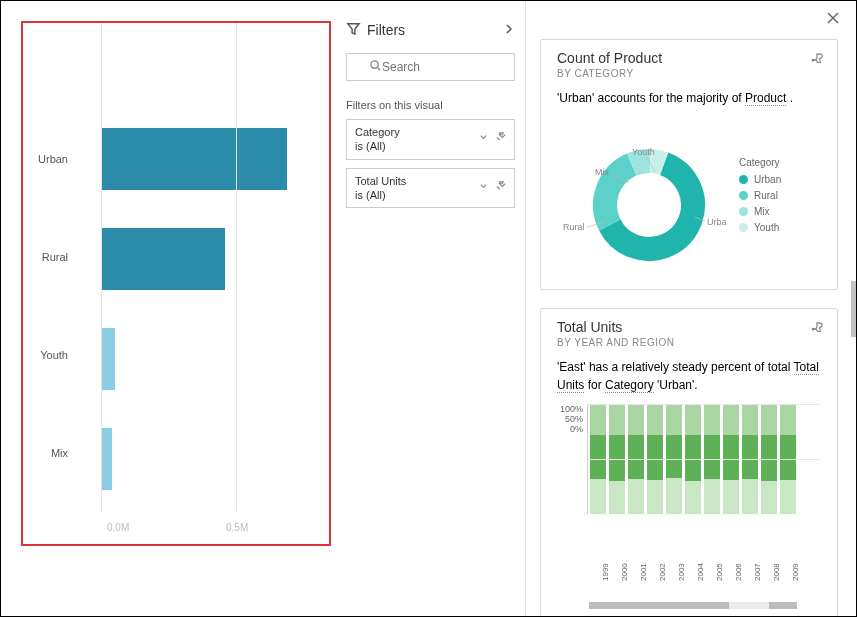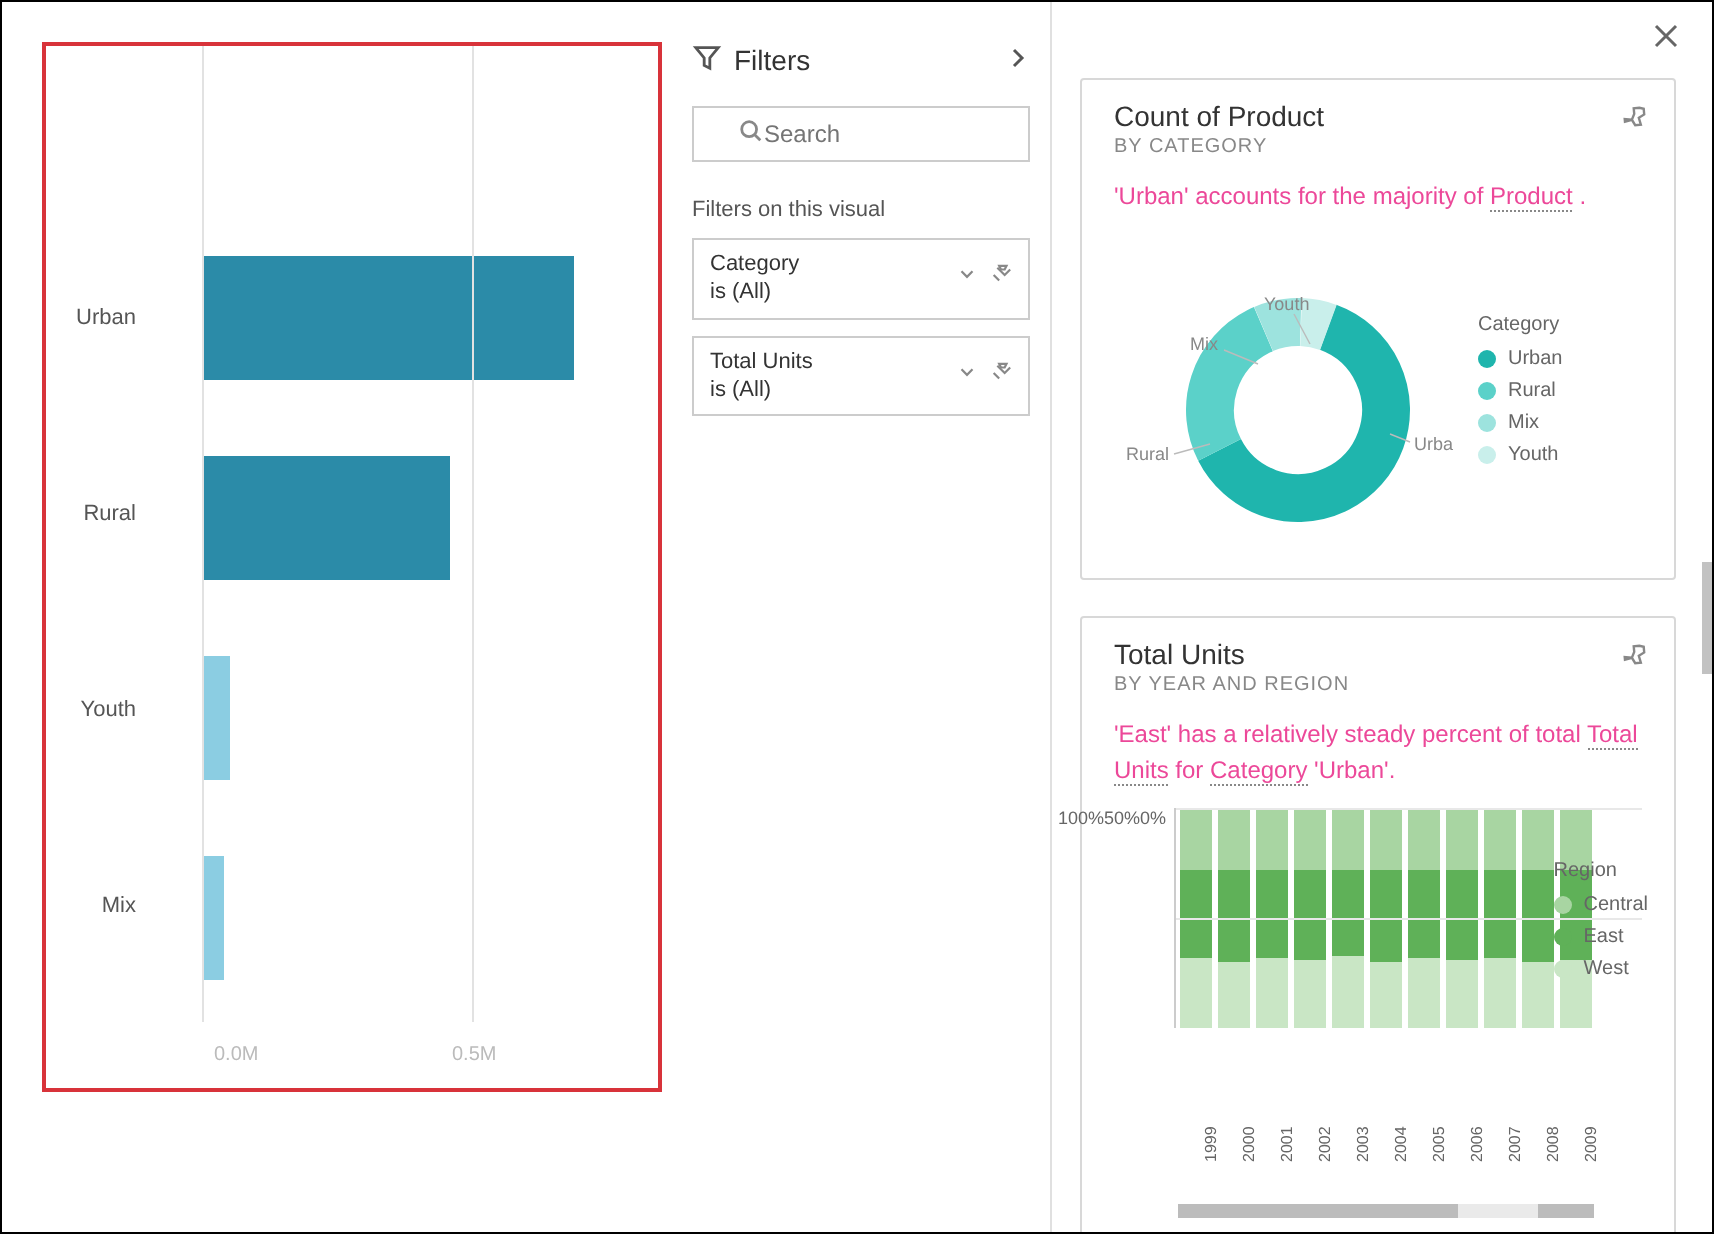--- a/index.html
+++ b/index.html
@@ -28,32 +28,32 @@
 .filter-card-actions svg { stroke: #888; fill: none; stroke-width: 1.2; }
 
 .right-panel { flex: 1; padding: 10px 18px 10px 14px; position: relative; overflow: hidden; }
 .close-btn { position: absolute; top: 10px; right: 16px; cursor: pointer; }
 .close-btn svg { stroke: #666; stroke-width: 1.5; }
 .insight-card { border: 1px solid #d8d8d8; border-radius: 2px; margin-bottom: 18px; padding: 10px 16px 12px; position: relative; }
 .insight-card .pin { position: absolute; right: 12px; top: 12px; }
 .insight-card .pin svg { stroke: #888; fill: none; stroke-width: 1.2; }
 .insight-title { font-size: 14px; color: #333; margin-bottom: 2px; }
 .insight-subtitle { font-size: 10px; color: #888; letter-spacing: 0.5px; margin-bottom: 10px; }
-.insight-desc { font-size: 12px; color: #ec4899; line-height: 1.5; margin-bottom: 10px; }
+.insight-desc { font-size: 12px; color: #000000; line-height: 1.5; margin-bottom: 10px; }
 .insight-desc .underline { border-bottom: 1px dotted #888; }
 
 .donut-wrap { display: flex; align-items: center; gap: 12px; }
 .donut-svg { width: 170px; height: 160px; }
 .legend { font-size: 10px; }
 .legend-title { color: #666; margin-bottom: 6px; }
 .legend-item { display: flex; align-items: center; gap: 6px; margin-bottom: 5px; color: #666; }
 .legend-swatch { width: 9px; height: 9px; border-radius: 50%; }
 
 .stacked-chart { position: relative; height: 155px; display: flex; }
-.stacked-axis { display: flex; flex-direction: row; justify-content: flex-end; height: 110px; font-size: 9px; color: #666; text-align: right; padding-right: 4px; width: 30px; }
+.stacked-axis { display: flex; flex-direction: column; justify-content: flex-start; height: 110px; font-size: 9px; color: #666; text-align: right; padding-right: 4px; width: 30px; }
 .stacked-bars { flex: 1; display: flex; align-items: flex-end; gap: 3px; height: 110px; border-left: 1px solid #ccc; padding-left: 2px; position: relative; }
 .stacked-grid { position: absolute; left: 0; right: 0; height: 1px; background: #e8e8e8; }
 .stacked-col { width: 16px; height: 100%; display: flex; flex-direction: column-reverse; }
 .seg { width: 100%; }
 .stacked-ticks { display: flex; gap: 3px; padding-left: 32px; margin-top: 4px; }
 .tick { width: 16px; font-size: 8px; color: #666; transform: rotate(-90deg); transform-origin: left top; position: relative; top: 18px; left: 12px; white-space: nowrap; }
 .stacked-legend { position: absolute; right: -3px; top: 26px; font-size: 10px; }
 .scroll-track { margin: 30px 0 0 32px; height: 7px; width: 208px; background: #eaeaea; position: relative; }
 .scroll-thumb { position: absolute; height: 100%; background: #bcbcbc; }
 
@@ -301,35 +301,20 @@
               <div class="tick">2006</div>
               <div class="tick">2007</div>
               <div class="tick">2008</div>
               <div class="tick">2009</div>
             </div>
           <div class="scroll-track">
             <div class="scroll-thumb" style="left:0;width:140px"></div>
             <div class="scroll-thumb" style="right:0;width:28px"></div>
           </div>
         </div>
-        <div class="legend stacked-legend">
-          <div class="legend-title">Region</div>
-          <div class="legend-item">
-              <span class="legend-swatch" style="background:#a8d5a2"></span>
-              <span>Central</span>
-            </div>
-          <div class="legend-item">
-              <span class="legend-swatch" style="background:#5fb158"></span>
-              <span>East</span>
-            </div>
-          <div class="legend-item">
-              <span class="legend-swatch" style="background:#c9e6c5"></span>
-              <span>West</span>
-            </div>
-        </div>
       </div>
     </div>
 
     <div class="right-scrollbar">
       <div class="right-scroll-thumb" style="top:280px;height:56px"></div>
     </div>
   </div>
 </div>
 
 </body></html>

